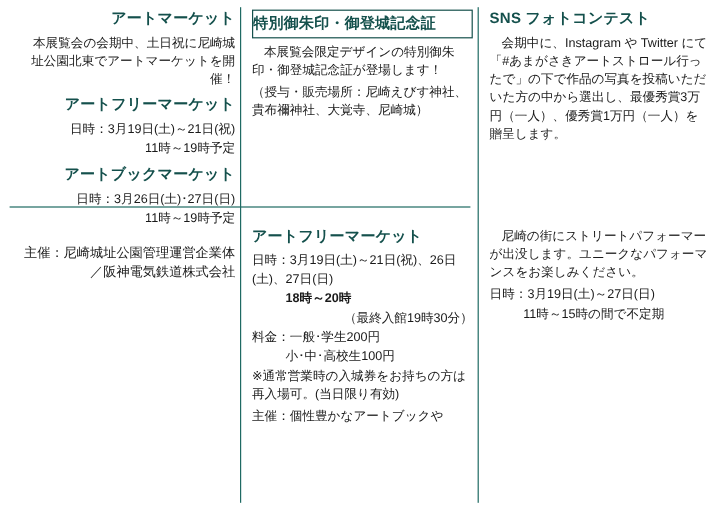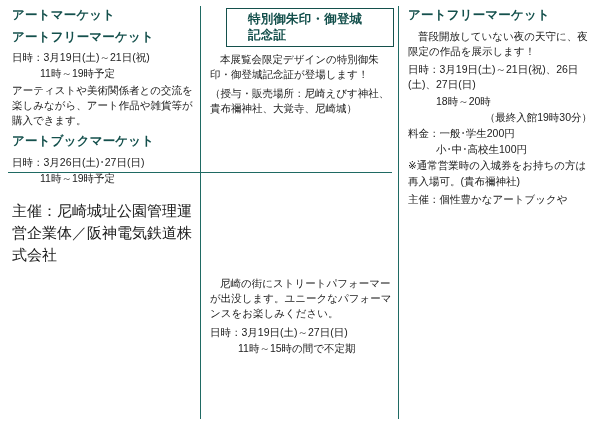--- a/index.html
+++ b/index.html
@@ -56,87 +56,91 @@
   .title {
     font-size: 12.5px;
     font-weight: bold;
     color: #14504c;
     line-height: 1.25;
     margin: 0 0 5px 0;
     letter-spacing: 0.2px;
   }
   .title.boxed {
     border: 1.2px solid #14504c;
-    padding: 3px 21px;
+    padding: 3px 0;
     display: block;
-    margin-left: 16px;
   }
   p {
     margin: 0 0 3px 0;
     font-size: 10.5px;
     line-height: 1.45;
     color: #1a1a1a;
   }
   p.indent { text-indent: 10px; }
   p.tight { margin-bottom: 1px; }
-  .footer-note { font-size: 15px; line-height: 1.45; }
+  .footer-note { font-size: 11px; line-height: 1.45; }
 </style>
 </head>
 <body>
 
 <div class="page">
 
   <div class="vrule v1"></div>
   <div class="vrule v2"></div>
   <div class="hrule"></div>
 
   <div class="grid">
 
     <div class="cell">
       <div class="block">
         <div class="title boxed">特別御朱印・御登城記念証</div>
         <p class="indent">本展覧会限定デザインの特別御朱印・御登城記念証が登場します！</p>
         <p>（授与・販売場所：尼崎えびす神社、貴布禰神社、大覚寺、尼崎城）</p>
       </div>
     </div>
 
+    <div class="cell">
+      <div class="block">
+        <div class="title">SNS フォトコンテスト</div>
+        <p class="indent">会期中に、Instagram や Twitter にて「#あまがさきアートストロール行ったで」の下で作品の写真を投稿いただいた方の中から選出し、最優秀賞3万円（一人）、優秀賞1万円（一人）を贈呈します。</p>
+      </div>
+    </div>
 
-    <div class="cell" style="grid-row: 1 / span 2;">
+    <div class="cell" style="grid-row: 1 / span 2; text-align: right;">
       <div class="block">
         <div class="title">アートマーケット</div>
+        <p class="indent">本展覧会の会期中、土日祝に尼崎城址公園北東でアートマーケットを開催！</p>
       </div>
 
       <div class="block">
         <div class="title">アートフリーマーケット</div>
         <p class="tight">日時：3月19日(土)～21日(祝)</p>
         <p class="tight" style="padding-left:28px;">11時～19時予定</p>
-        <p>アーティストや美術関係者との交流を楽しみながら、アート作品や雑貨等が購入できます。</p>
       </div>
 
       <div class="block">
         <div class="title">アートブックマーケット</div>
         <p class="tight">日時：3月26日(土)･27日(日)</p>
         <p class="tight" style="padding-left:28px;">11時～19時予定</p>
       </div>
 
       <div class="block" style="margin-top:14px;">
         <p class="footer-note">主催：尼崎城址公園管理運営企業体／阪神電気鉄道株式会社</p>
       </div>
     </div>
 
     <div class="cell">
       <div class="block">
         <div class="title">アートフリーマーケット</div>
-        <p class="indent">普段開放していない夜の天守に、夜限定の作品を展示します！</p>
         <p class="tight">日時：3月19日(土)～21日(祝)、26日(土)、27日(日)</p>
-        <p class="tight" style="padding-left:28px;">18時～20時</p>
+        <p class="tight" style="padding-left:28px;font-weight:bold;">18時～20時</p>
         <p class="tight" style="padding-left:28px;text-align:right;">（最終入館19時30分）</p>
         <p class="tight">料金：一般･学生200円</p>
         <p class="tight" style="padding-left:28px;">小･中･高校生100円</p>
-        <p>※通常営業時の入城券をお持ちの方は再入場可。(貴布禰神社)</p>
+        <p>※通常営業時の入城券をお持ちの方は再入場可。(当日限り有効)</p>
         <p>主催：個性豊かなアートブックや</p>
       </div>
     </div>
 
     <div class="cell">
       <div class="block">
         <p class="indent">尼崎の街にストリートパフォーマーが出没します。ユニークなパフォーマンスをお楽しみください。</p>
         <p class="tight">日時：3月19日(土)～27日(日)</p>
         <p style="padding-left:28px;">11時～15時の間で不定期</p>
       </div>

